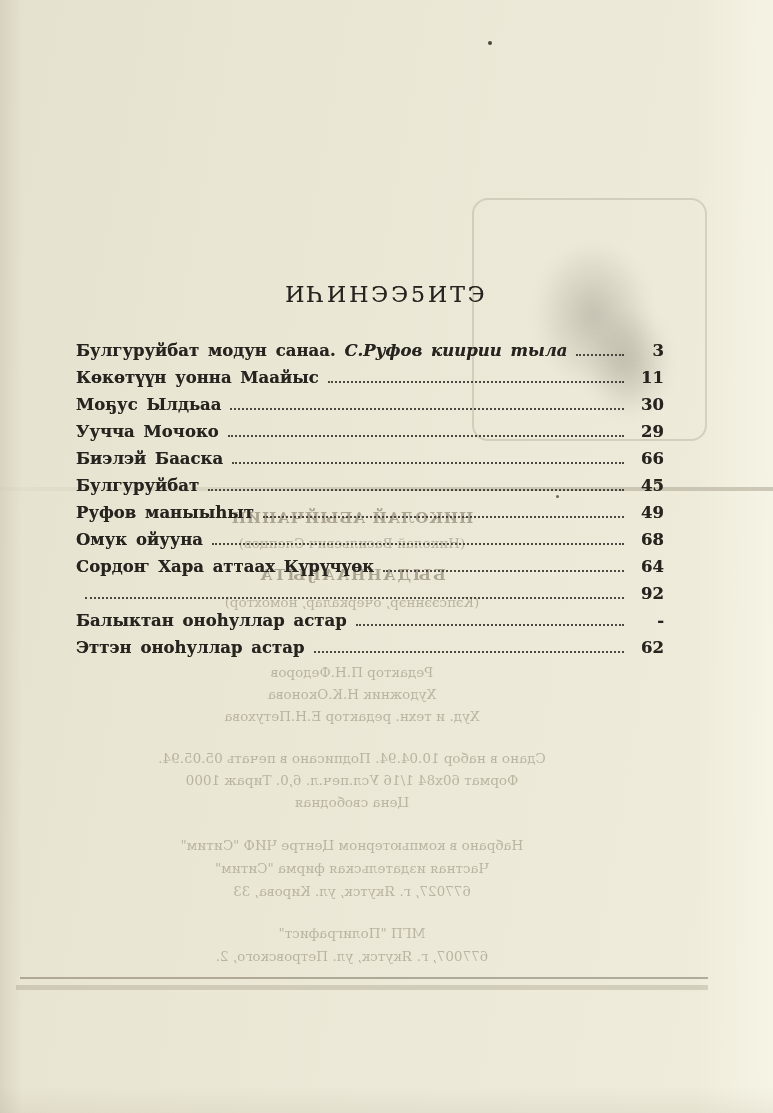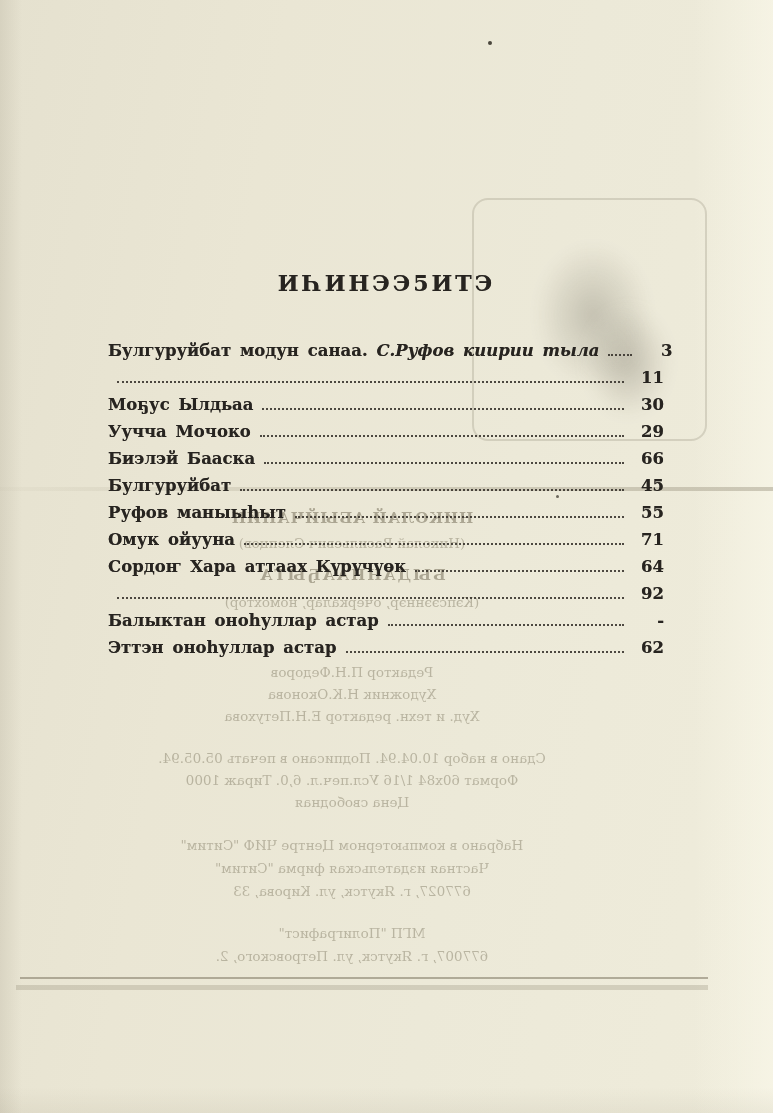--- a/index.html
+++ b/index.html
@@ -35,27 +35,27 @@
   .speck-2{left:556px;top:495px;width:3px;height:3px;opacity:.8;}
 
   
   .bleed-text{position:absolute;left:0;top:0;width:704px;height:1113px;
         transform:scaleX(-1);filter:blur(.4px);pointer-events:none;}
   .bl{position:absolute;left:0;right:0;text-align:center;
       color:rgba(125,118,95,.45);font-size:13.5px;line-height:1.2;white-space:nowrap;}
   .bl.bb{color:rgba(113,106,84,.52);font-weight:bold;font-size:15px;letter-spacing:1px;}
 
   
-  .title{position:absolute;left:0;right:0;top:270px;margin:0;text-align:center;
-         font-size:22px;font-weight:700;letter-spacing:3px;
+  .title{position:absolute;left:0;right:0;top:270px;margin:12px;text-align:center;
+         font-size:22px;font-weight:400;letter-spacing:3px;
          text-shadow:0 0 .4px rgba(40,35,30,.6);}
   .toc{position:absolute;left:76px;top:334px;width:588px;}
   .toc-row{display:flex;align-items:flex-end;height:27px;
            font-size:16.5px;font-weight:700;word-spacing:3px;line-height:1.15;
-           text-shadow:0 0 .4px rgba(40,35,30,.55);margin-left:32px;}
+           text-shadow:0 0 .4px rgba(40,35,30,.55);}
   .toc-row .t{white-space:nowrap;}
   .toc-row .t2{font-style:italic;}
   .leader{flex:1;border-bottom:2.5px dotted rgba(48,44,38,.85);
           margin:0 6px 5px 9px;min-width:24px;}
   .num{min-width:34px;text-align:right;white-space:nowrap;}
 </style>
 </head>
 <body>
 
 <div class="page">
@@ -98,20 +98,21 @@
 
   <div class="toc" id="toc">
     <div class="toc-row">
       <span class="t"><span class="t1">Булгуруйбат модун санаа. </span><span class="t2">С.Руфов киирии тыла</span></span>
       <span class="leader"></span>
       <span class="num">3</span>
     </div>
 
 
     <div class="toc-row">
+      <span class="t"><span class="t1">Көкөтүүн уонна Маайыс</span><span class="t2"></span></span>
       <span class="leader"></span>
       <span class="num">11</span>
     </div>
 
     <div class="toc-row">
       <span class="t"><span class="t1">Моҕус Ылдьаа</span><span class="t2"></span></span>
       <span class="leader"></span>
       <span class="num">30</span>
     </div>
 
@@ -129,27 +130,27 @@
 
     <div class="toc-row">
       <span class="t"><span class="t1">Булгуруйбат</span><span class="t2"></span></span>
       <span class="leader"></span>
       <span class="num">45</span>
     </div>
 
     <div class="toc-row">
       <span class="t"><span class="t1">Руфов маныыһыт</span><span class="t2"></span></span>
       <span class="leader"></span>
-      <span class="num">55</span>
+      <span class="num">49</span>
     </div>
 
     <div class="toc-row">
       <span class="t"><span class="t1">Омук ойууна</span><span class="t2"></span></span>
       <span class="leader"></span>
-      <span class="num">71</span>
+      <span class="num">68</span>
     </div>
 
     <div class="toc-row">
       <span class="t"><span class="t1">Сордоҥ Хара аттаах Күрүчүөк</span><span class="t2"></span></span>
       <span class="leader"></span>
       <span class="num">64</span>
     </div>
 
     <div class="toc-row">
       <span class="leader"></span>

